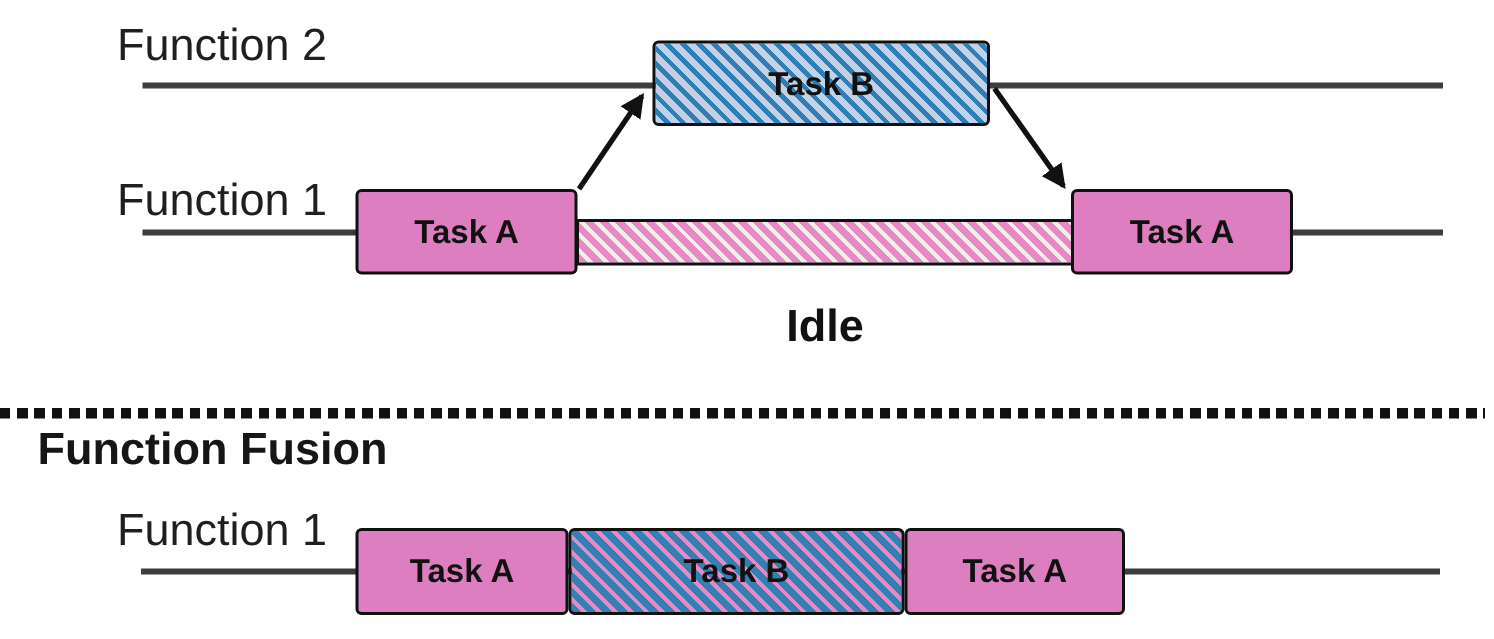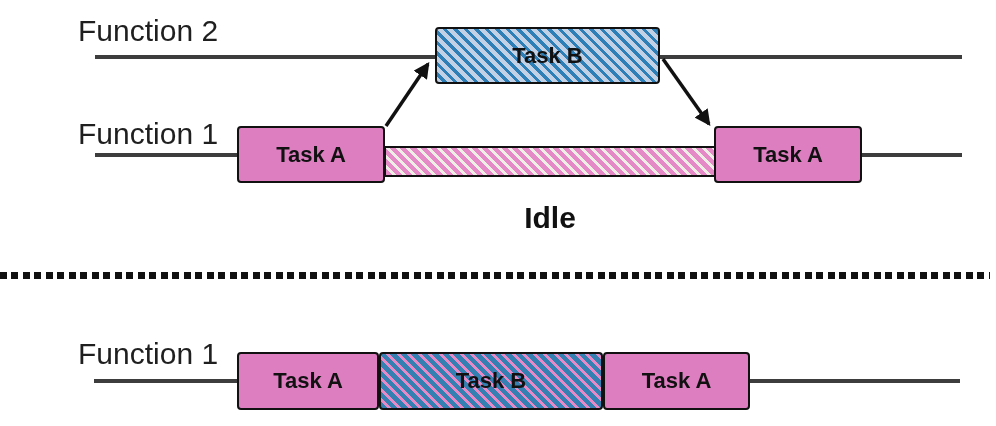--- a/index.html
+++ b/index.html
@@ -64,20 +64,21 @@
     <defs>
       <marker id="ah" viewBox="0 0 10 10" refX="8.5" refY="5" markerWidth="4.6" markerHeight="4.6" orient="auto-start-reverse">
         <path d="M0,0 L10,5 L0,10 z" fill="#111111"></path>
       </marker>
     </defs>
     <line x1="386" y1="126" x2="428" y2="64" stroke="#111111" stroke-width="3.5" marker-end="url(#ah)"></line>
     <line x1="663" y1="59" x2="709" y2="124" stroke="#111111" stroke-width="3.5" marker-end="url(#ah)"></line>
   </svg>
 
   <div class="abs dotted-divider" style="left:0px;top:272px;width:990px;"></div>
+  <div class="abs section-label" style="left:25px;top:285px;">Function Fusion</div>
 
   <div class="abs lane-label" style="left:78px;top:339px;">Function 1</div>
   <div class="abs timeline" style="left:94px;top:379px;width:866px;"></div>
 
   <div class="abs task-box box-pink" style="left:237px;top:352px;width:142px;height:58px;">
     <span>Task A</span>
   </div>
 
   <div class="abs task-box box-hatch-fused" style="left:379px;top:352px;width:224px;height:58px;">
     <span>Task B</span>

